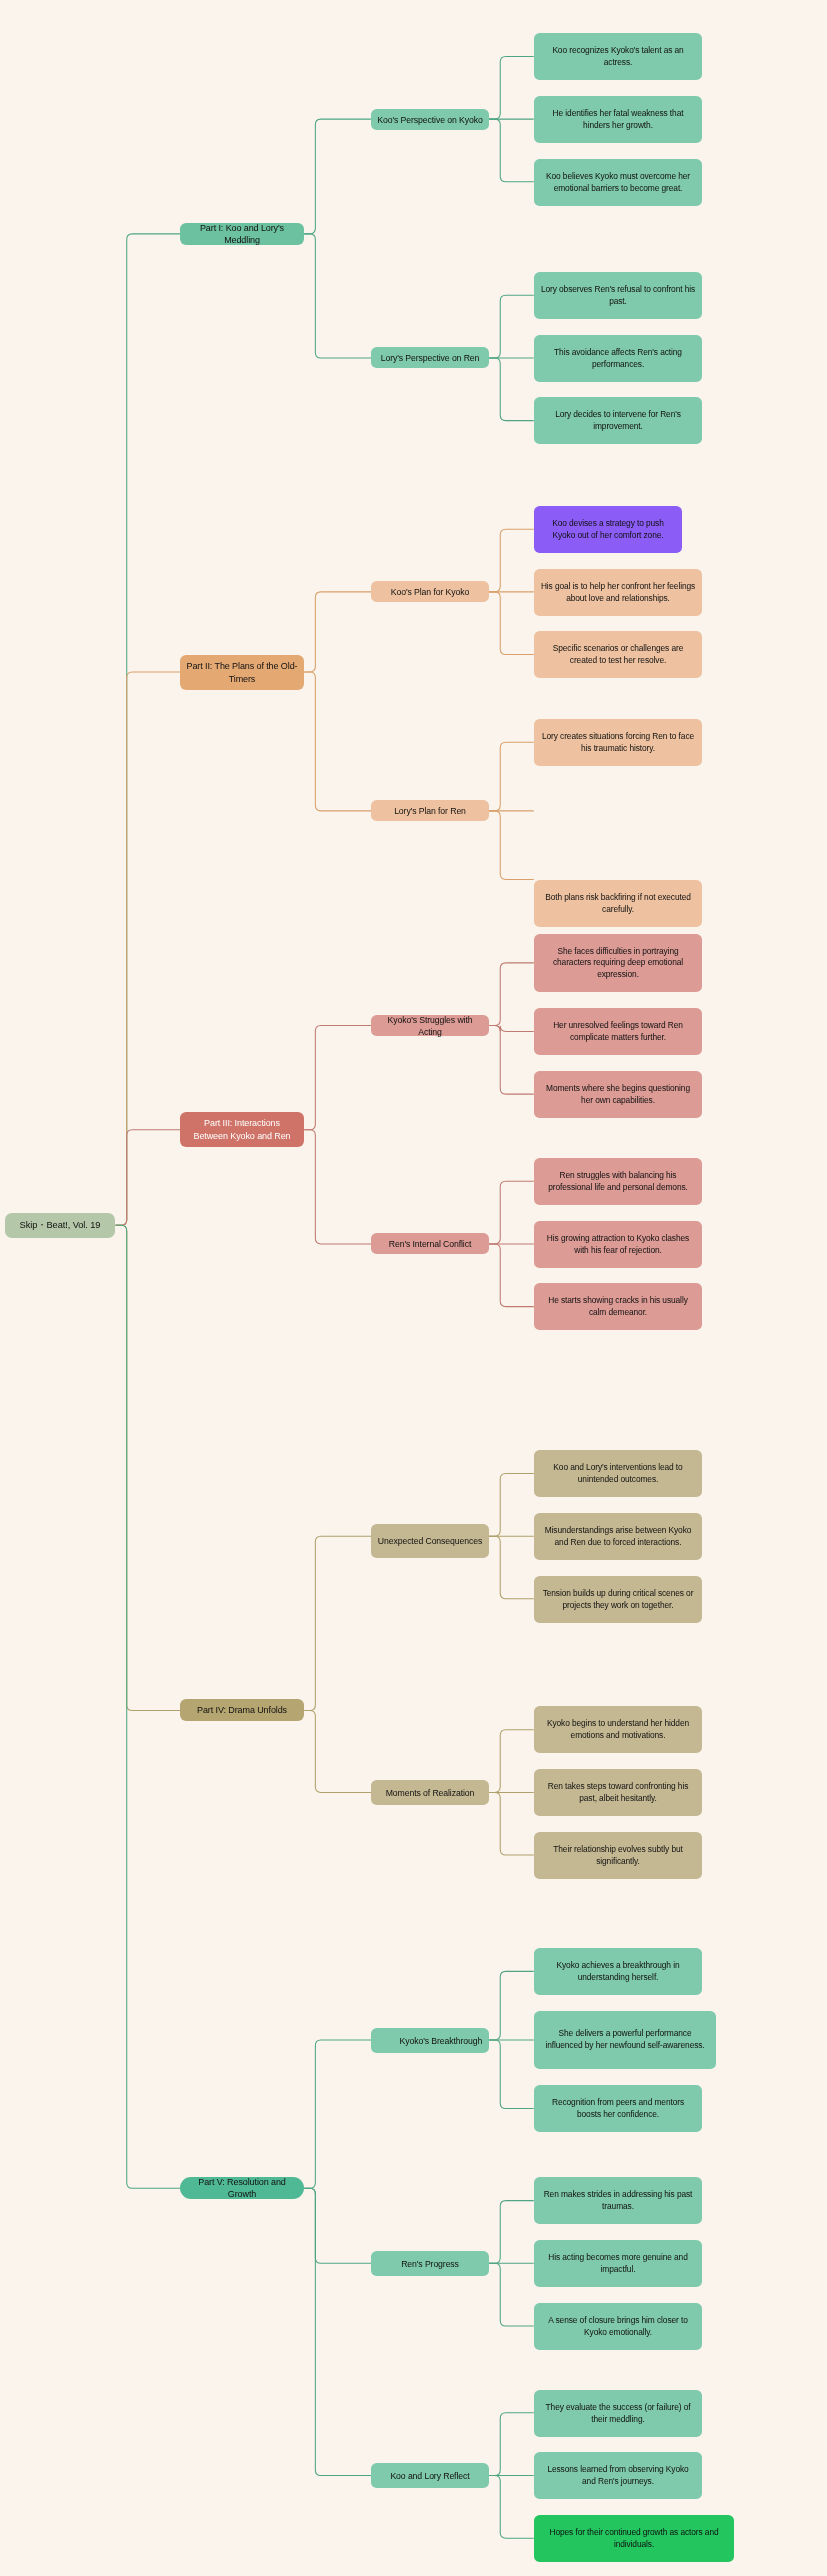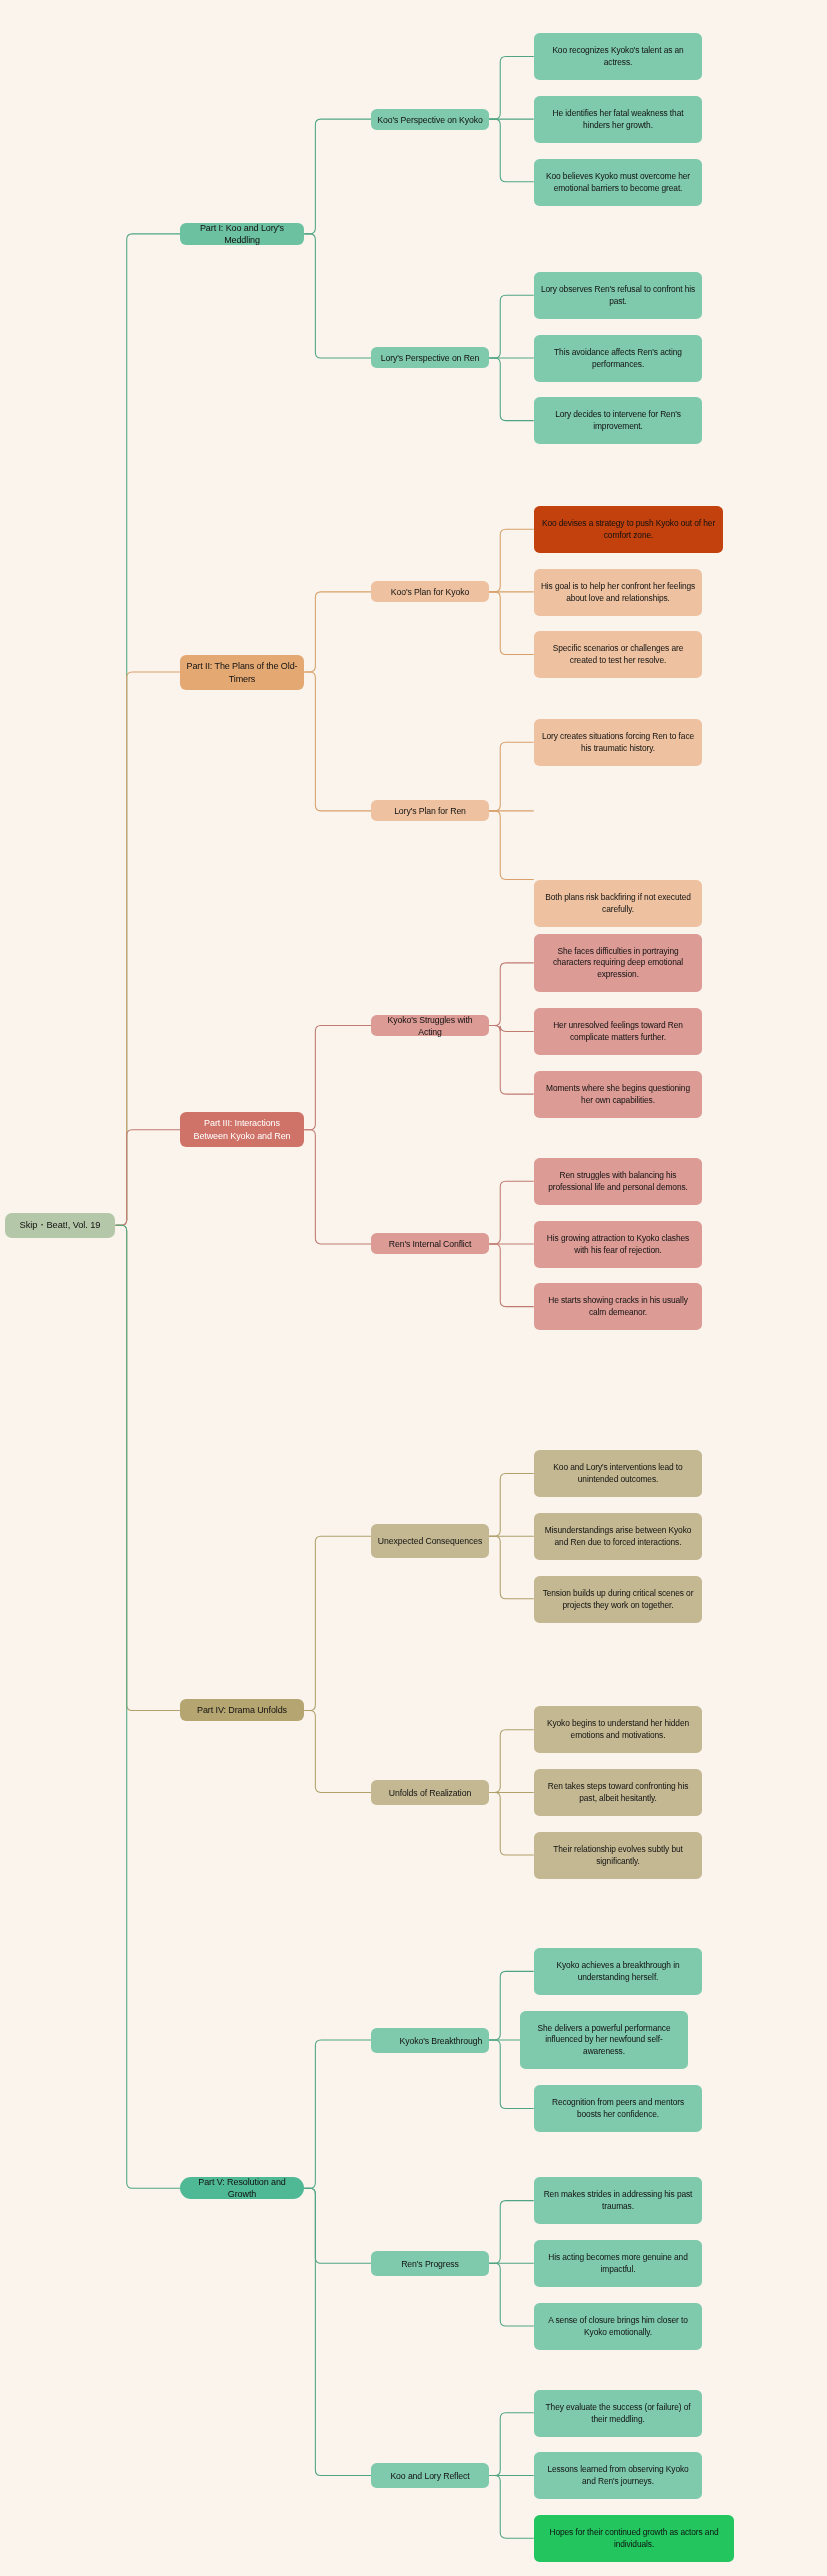--- a/index.html
+++ b/index.html
@@ -91,48 +91,48 @@
     <div class="node lvl2" style="left: 371px; top: 109px; width: 118px; min-height: 21px; height: 21px; background: rgb(127, 201, 172); color: rgb(17, 17, 17);">Koo's Perspective on Kyoko</div>
     <div class="node leaf" style="left: 534px; top: 33px; width: 168px; min-height: 47px; height: 47px; background: rgb(127, 201, 172); color: rgb(17, 17, 17);">Koo recognizes Kyoko's talent as an actress.</div>
     <div class="node leaf" style="left: 534px; top: 96px; width: 168px; min-height: 47px; height: 47px; background: rgb(127, 201, 172); color: rgb(17, 17, 17);">He identifies her fatal weakness that hinders her growth.</div>
     <div class="node leaf" style="left: 534px; top: 159px; width: 168px; min-height: 47px; height: 47px; background: rgb(127, 201, 172); color: rgb(17, 17, 17);">Koo believes Kyoko must overcome her emotional barriers to become great.</div>
     <div class="node lvl2" style="left: 371px; top: 347px; width: 118px; min-height: 21px; height: 21px; background: rgb(127, 201, 172); color: rgb(17, 17, 17);">Lory's Perspective on Ren</div>
     <div class="node leaf" style="left: 534px; top: 272px; width: 168px; min-height: 47px; height: 47px; background: rgb(127, 201, 172); color: rgb(17, 17, 17);">Lory observes Ren's refusal to confront his past.</div>
     <div class="node leaf" style="left: 534px; top: 335px; width: 168px; min-height: 47px; height: 47px; background: rgb(127, 201, 172); color: rgb(17, 17, 17);">This avoidance affects Ren's acting performances.</div>
     <div class="node leaf" style="left: 534px; top: 397px; width: 168px; min-height: 47px; height: 47px; background: rgb(127, 201, 172); color: rgb(17, 17, 17);">Lory decides to intervene for Ren's improvement.</div>
     <div class="node lvl1" style="left: 180px; top: 655px; width: 124px; min-height: 35px; height: 35px; background: rgb(228, 168, 115); color: rgb(17, 17, 17);">Part II: The Plans of the Old-Timers</div>
     <div class="node lvl2" style="left: 371px; top: 581px; width: 118px; min-height: 21px; height: 21px; background: rgb(238, 194, 160); color: rgb(17, 17, 17);">Koo's Plan for Kyoko</div>
-    <div class="node leaf" style="left: 534px; top: 506px; width: 189px; min-height: 47px; height: 47px; background: #c2410c; color: rgb(17, 17, 17);">Koo devises a strategy to push Kyoko out of her comfort zone.</div>
+    <div class="node leaf" style="left: 534px; top: 506px; width: 148px; min-height: 47px; height: 47px; background: #8b5cf6; color: rgb(17, 17, 17);">Koo devises a strategy to push Kyoko out of her comfort zone.</div>
     <div class="node leaf" style="left: 534px; top: 569px; width: 168px; min-height: 47px; height: 47px; background: rgb(238, 194, 160); color: rgb(17, 17, 17);">His goal is to help her confront her feelings about love and relationships.</div>
     <div class="node leaf" style="left: 534px; top: 631px; width: 168px; min-height: 47px; height: 47px; background: rgb(238, 194, 160); color: rgb(17, 17, 17);">Specific scenarios or challenges are created to test her resolve.</div>
     <div class="node lvl2" style="left: 371px; top: 800px; width: 118px; min-height: 21px; height: 21px; background: rgb(238, 194, 160); color: rgb(17, 17, 17);">Lory's Plan for Ren</div>
     <div class="node leaf" style="left: 534px; top: 719px; width: 168px; min-height: 47px; height: 47px; background: rgb(238, 194, 160); color: rgb(17, 17, 17);">Lory creates situations forcing Ren to face his traumatic history.</div>
     <div class="node leaf" style="left: 534px; top: 856px; width: 168px; min-height: 47px; height: 47px; background: rgb(238, 194, 160); color: rgb(17, 17, 17); margin-top: 24px;">Both plans risk backfiring if not executed carefully.</div>
     <div class="node lvl1" style="left: 180px; top: 1112px; width: 124px; min-height: 35px; height: 35px; background: rgb(207, 115, 104); color: rgb(255, 255, 255);">Part III: Interactions Between Kyoko and Ren</div>
     <div class="node lvl2" style="left: 371px; top: 1015px; width: 118px; min-height: 21px; height: 21px; background: rgb(220, 155, 149); color: rgb(17, 17, 17);">Kyoko's Struggles with Acting</div>
     <div class="node leaf" style="left: 534px; top: 934px; width: 168px; min-height: 58px; height: 58px; background: rgb(220, 155, 149); color: rgb(17, 17, 17);">She faces difficulties in portraying characters requiring deep emotional expression.</div>
     <div class="node leaf" style="left: 534px; top: 1008px; width: 168px; min-height: 47px; height: 47px; background: rgb(220, 155, 149); color: rgb(17, 17, 17);">Her unresolved feelings toward Ren complicate matters further.</div>
     <div class="node leaf" style="left: 534px; top: 1071px; width: 168px; min-height: 47px; height: 47px; background: rgb(220, 155, 149); color: rgb(17, 17, 17);">Moments where she begins questioning her own capabilities.</div>
     <div class="node lvl2" style="left: 371px; top: 1233px; width: 118px; min-height: 21px; height: 21px; background: rgb(220, 155, 149); color: rgb(17, 17, 17);">Ren's Internal Conflict</div>
     <div class="node leaf" style="left: 534px; top: 1158px; width: 168px; min-height: 47px; height: 47px; background: rgb(220, 155, 149); color: rgb(17, 17, 17);">Ren struggles with balancing his professional life and personal demons.</div>
     <div class="node leaf" style="left: 534px; top: 1221px; width: 168px; min-height: 47px; height: 47px; background: rgb(220, 155, 149); color: rgb(17, 17, 17);">His growing attraction to Kyoko clashes with his fear of rejection.</div>
     <div class="node leaf" style="left: 534px; top: 1283px; width: 168px; min-height: 47px; height: 47px; background: rgb(220, 155, 149); color: rgb(17, 17, 17);">He starts showing cracks in his usually calm demeanor.</div>
     <div class="node lvl1" style="left: 180px; top: 1699px; width: 124px; min-height: 22.3px; height: 22.3px; background: rgb(181, 165, 113); color: rgb(17, 17, 17);">Part IV: Drama Unfolds</div>
     <div class="node lvl2" style="left: 371px; top: 1524px; width: 118px; min-height: 25px; height: 34px; background: rgb(196, 184, 146); color: rgb(17, 17, 17);">Unexpected Consequences</div>
     <div class="node leaf" style="left: 534px; top: 1450px; width: 168px; min-height: 47px; height: 47px; background: rgb(196, 184, 146); color: rgb(17, 17, 17);">Koo and Lory's interventions lead to unintended outcomes.</div>
     <div class="node leaf" style="left: 534px; top: 1513px; width: 168px; min-height: 47px; height: 47px; background: rgb(196, 184, 146); color: rgb(17, 17, 17);">Misunderstandings arise between Kyoko and Ren due to forced interactions.</div>
     <div class="node leaf" style="left: 534px; top: 1576px; width: 168px; min-height: 47px; height: 47px; background: rgb(196, 184, 146); color: rgb(17, 17, 17);">Tension builds up during critical scenes or projects they work on together.</div>
-    <div class="node lvl2" style="left: 371px; top: 1780px; width: 118px; min-height: 25px; height: 25px; background: rgb(196, 184, 146); color: rgb(17, 17, 17);">Unfolds of Realization</div>
+    <div class="node lvl2" style="left: 371px; top: 1780px; width: 118px; min-height: 25px; height: 25px; background: rgb(196, 184, 146); color: rgb(17, 17, 17);">Moments of Realization</div>
     <div class="node leaf" style="left: 534px; top: 1706px; width: 168px; min-height: 47px; height: 47px; background: rgb(196, 184, 146); color: rgb(17, 17, 17);">Kyoko begins to understand her hidden emotions and motivations.</div>
     <div class="node leaf" style="left: 534px; top: 1769px; width: 168px; min-height: 47px; height: 47px; background: rgb(196, 184, 146); color: rgb(17, 17, 17);">Ren takes steps toward confronting his past, albeit hesitantly.</div>
     <div class="node leaf" style="left: 534px; top: 1832px; width: 168px; min-height: 47px; height: 47px; background: rgb(196, 184, 146); color: rgb(17, 17, 17);">Their relationship evolves subtly but significantly.</div>
     <div class="node lvl1" style="left: 180px; top: 2177px; width: 124px; min-height: 22.3px; height: 22.3px; background: rgb(79, 184, 148); color: rgb(17, 17, 17); border-radius: 11px;">Part V: Resolution and Growth</div>
     <div class="node lvl2" style="left: 371px; top: 2028px; width: 118px; min-height: 25px; height: 25px; background: rgb(127, 201, 172); color: rgb(17, 17, 17); padding-left: 28px;">Kyoko's Breakthrough</div>
     <div class="node leaf" style="left: 534px; top: 1948px; width: 168px; min-height: 47px; height: 47px; background: rgb(127, 201, 172); color: rgb(17, 17, 17);">Kyoko achieves a breakthrough in understanding herself.</div>
-    <div class="node leaf" style="left: 520px; top: 2011px; width: 168px; min-height: 58px; height: 58px; background: rgb(127, 201, 172); color: rgb(17, 17, 17);">She delivers a powerful performance influenced by her newfound self-awareness.</div>
+    <div class="node leaf" style="left: 534px; top: 2011px; width: 182px; min-height: 58px; height: 58px; background: rgb(127, 201, 172); color: rgb(17, 17, 17);">She delivers a powerful performance influenced by her newfound self-awareness.</div>
     <div class="node leaf" style="left: 534px; top: 2085px; width: 168px; min-height: 47px; height: 47px; background: rgb(127, 201, 172); color: rgb(17, 17, 17);">Recognition from peers and mentors boosts her confidence.</div>
     <div class="node lvl2" style="left: 371px; top: 2251px; width: 118px; min-height: 25px; height: 25px; background: rgb(127, 201, 172); color: rgb(17, 17, 17);">Ren's Progress</div>
     <div class="node leaf" style="left: 534px; top: 2177px; width: 168px; min-height: 47px; height: 47px; background: rgb(127, 201, 172); color: rgb(17, 17, 17);">Ren makes strides in addressing his past traumas.</div>
     <div class="node leaf" style="left: 534px; top: 2240px; width: 168px; min-height: 47px; height: 47px; background: rgb(127, 201, 172); color: rgb(17, 17, 17);">His acting becomes more genuine and impactful.</div>
     <div class="node leaf" style="left: 534px; top: 2303px; width: 168px; min-height: 47px; height: 47px; background: rgb(127, 201, 172); color: rgb(17, 17, 17);">A sense of closure brings him closer to Kyoko emotionally.</div>
     <div class="node lvl2" style="left: 371px; top: 2463px; width: 118px; min-height: 25px; height: 25px; background: rgb(127, 201, 172); color: rgb(17, 17, 17);">Koo and Lory Reflect</div>
     <div class="node leaf" style="left: 534px; top: 2390px; width: 168px; min-height: 47px; height: 47px; background: rgb(127, 201, 172); color: rgb(17, 17, 17);">They evaluate the success (or failure) of their meddling.</div>
     <div class="node leaf" style="left: 534px; top: 2452px; width: 168px; min-height: 47px; height: 47px; background: rgb(127, 201, 172); color: rgb(17, 17, 17);">Lessons learned from observing Kyoko and Ren's journeys.</div>
     <div class="node leaf" style="left: 534px; top: 2515px; width: 200px; min-height: 47px; height: 47px; background: #22c55e; color: rgb(17, 17, 17);">Hopes for their continued growth as actors and individuals.</div>
   </div>

